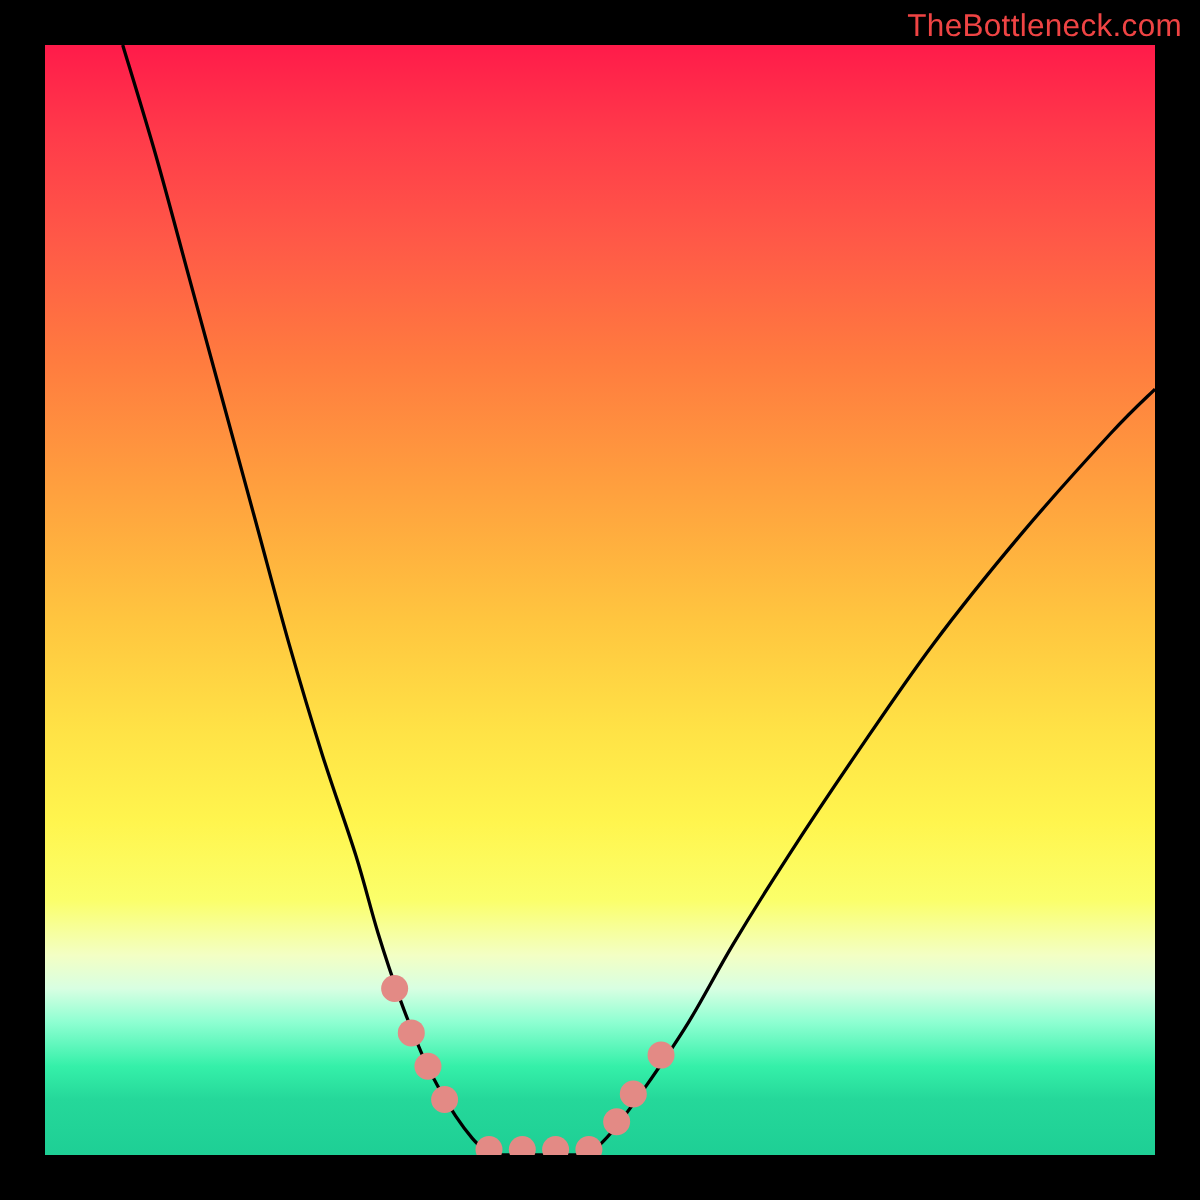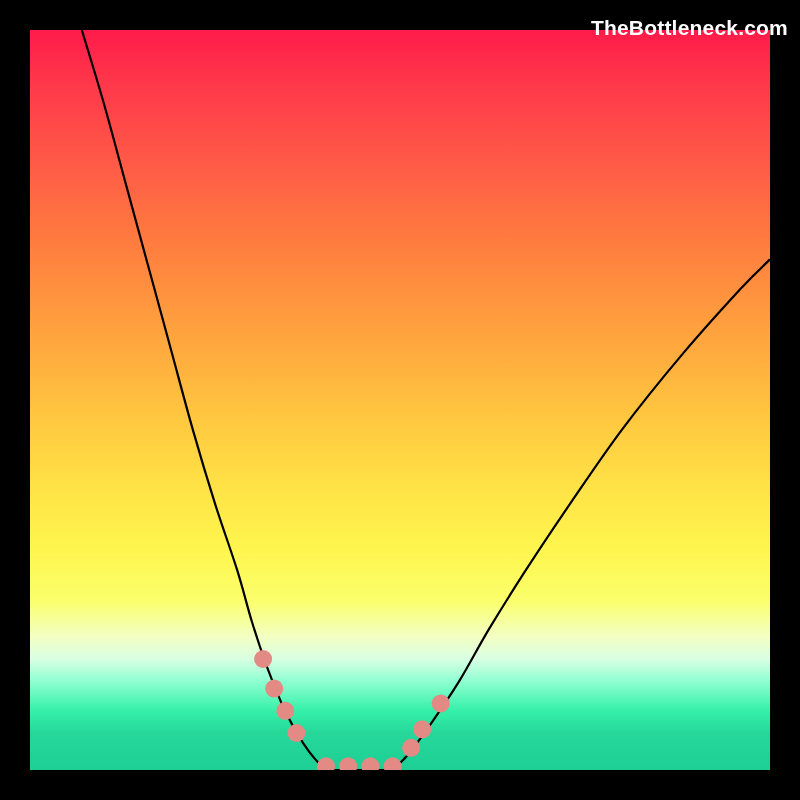--- a/index.html
+++ b/index.html
@@ -53,26 +53,26 @@
   }
   .markers {
     position: absolute;
     left: 0;
     top: 0;
     width: 740px;
     height: 740px;
   }
   .attribution {
     position: absolute;
-    top: 16px;
+    top: 6px;
     right: 12px;
-    color: #ffffff;
+    color: #ef4444;
     font-size: 21px;
     letter-spacing: 0.2px;
-    font-weight: 700;
+    font-weight: 400;
   }
 </style>
 </head>
 <body>
 
 <div class="frame">
 
   <div class="plot-area">
 
     <svg class="curves" viewBox="0 0 740 740" preserveAspectRatio="none">

